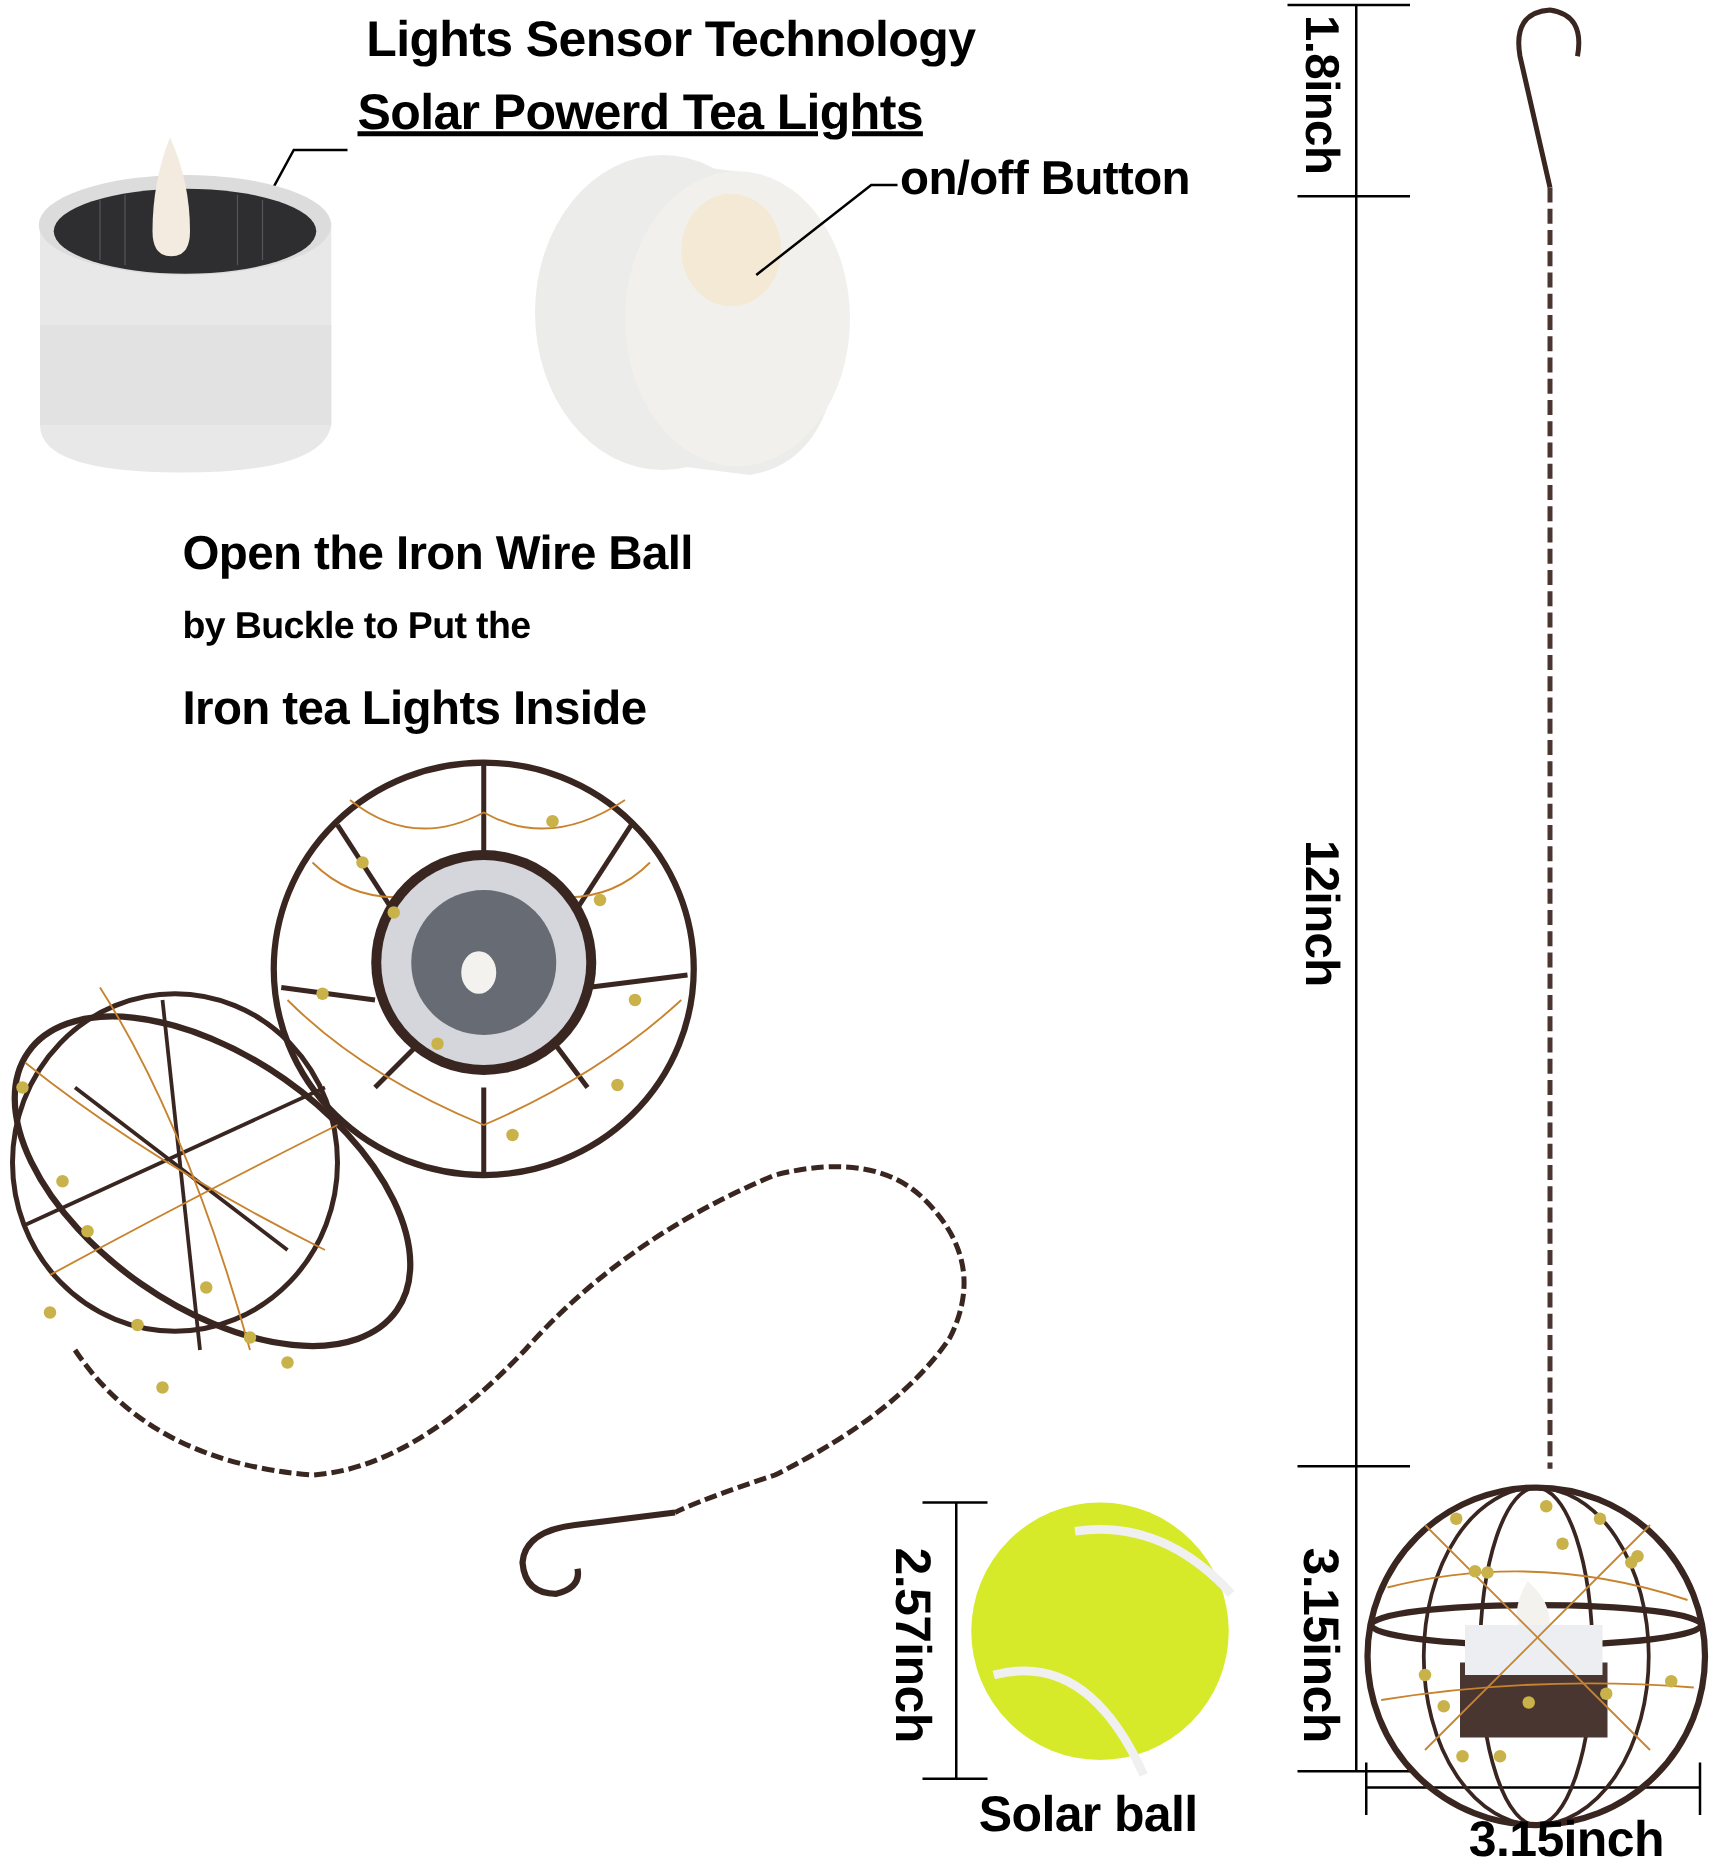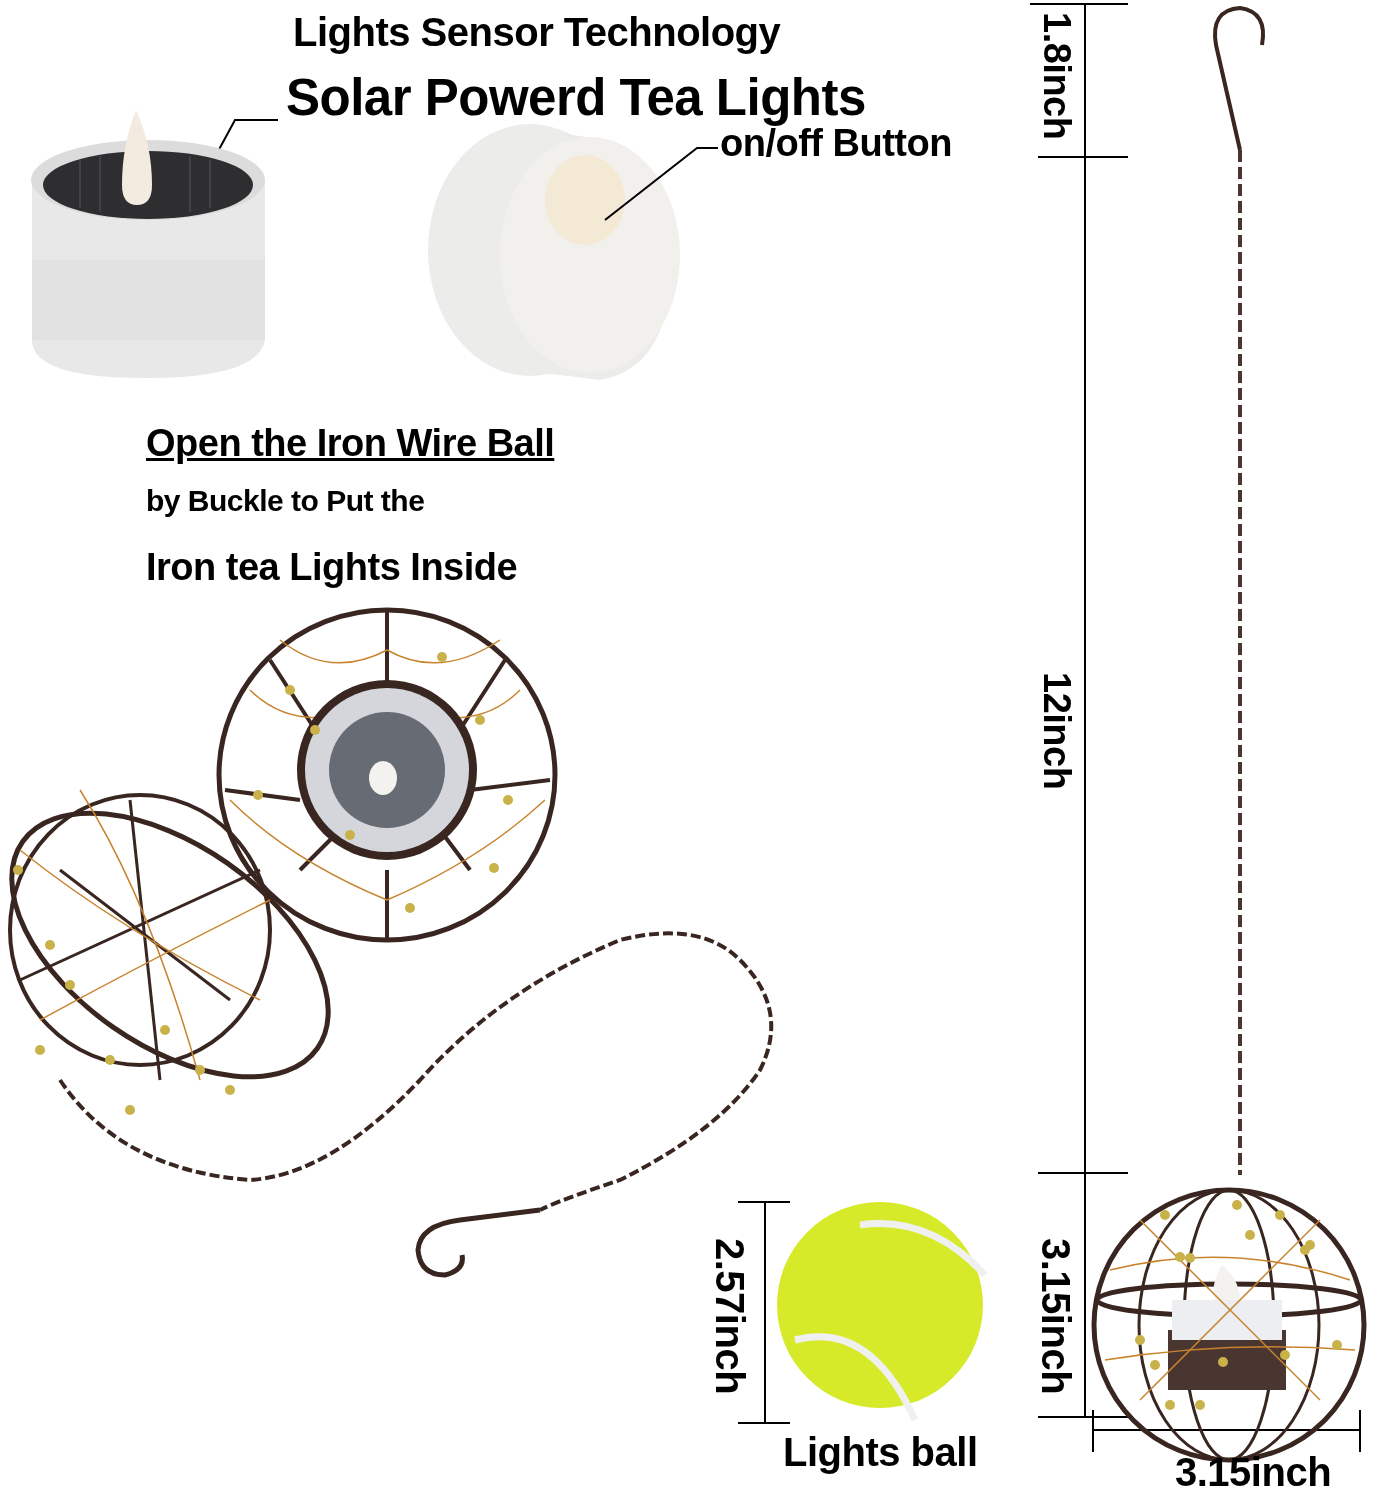--- a/index.html
+++ b/index.html
@@ -9,21 +9,21 @@
          font-family:"Liberation Sans", sans-serif; letter-spacing:-0.5px; }
   .vtxt { position:absolute; font-weight:bold; color:#000; white-space:nowrap;
           font-family:"Liberation Sans", sans-serif; transform-origin:left top;
           transform:rotate(90deg); letter-spacing:-0.5px; }
   svg { position:absolute; overflow:visible; }
 </style>
 </head>
 <body>
 
 <div class="txt" style="left:293px; top:10px; font-size:40px;">Lights Sensor Technology</div>
-<div class="txt" style="left:286px; top:68px; font-size:51px;">Solar Powerd Tea Lights</div>
+<div class="txt" style="left:286px; top:68px; font-size:40px;text-decoration:underline;">Solar Powerd Tea Lights</div>
 
 <svg style="left:0;top:0" width="700" height="400">
 
   <polyline points="278,120 235,120 197,190" fill="none" stroke="#000" stroke-width="2"></polyline>
 
   <path d="M32,180 L32,340 Q32,378 145,378 Q258,378 265,340 L265,180 Z" fill="#e8e8e8"></path>
   <rect x="32" y="260" width="233" height="80" fill="#e2e2e2"></rect>
   <ellipse cx="148" cy="180" rx="117" ry="40" fill="#dcdcdc"></ellipse>
 
   <ellipse cx="148" cy="185" rx="105" ry="34" fill="#2e2e30"></ellipse>
@@ -38,21 +38,21 @@
 <svg style="left:0;top:0" width="1000" height="400">
   <ellipse cx="530" cy="250" rx="102" ry="126" fill="#ececea"></ellipse>
   <path d="M520,128 L610,140 Q680,200 670,290 Q660,370 600,380 L520,370 Z" fill="#ececea"></path>
   <ellipse cx="590" cy="255" rx="90" ry="118" fill="#f2f0ec"></ellipse>
   <ellipse cx="585" cy="200" rx="40" ry="45" fill="#f3e9d4"></ellipse>
 
   <polyline points="718,148 697,148 605,220" fill="none" stroke="#000" stroke-width="2"></polyline>
 </svg>
 <div class="txt" style="left:720px; top:122px; font-size:38px;text-align:right;">on/off Button</div>
 
-<div class="txt" style="left:146px; top:422px; font-size:38px;text-decoration:underline;">Open the Iron Wire Ball</div>
+<div class="txt" style="left:146px; top:422px; font-size:38px;">Open the Iron Wire Ball</div>
 <div class="txt" style="left:146px; top:484px; font-size:30px;">by Buckle to Put the</div>
 <div class="txt" style="left:146px; top:546px; font-size:38px;">Iron tea Lights Inside</div>
 
 <svg style="left:0;top:0" width="820" height="1280">
 
   <ellipse cx="387" cy="775" rx="168" ry="165" fill="none" stroke="#3a2620" stroke-width="5"></ellipse>
   <g stroke="#3a2620" stroke-width="4">
     <line x1="387" y1="610" x2="387" y2="705"></line>
     <line x1="270" y1="660" x2="325" y2="745"></line>
     <line x1="505" y1="660" x2="450" y2="745"></line>
@@ -117,21 +117,21 @@
 
   <line x1="738" y1="1202" x2="790" y2="1202" stroke="#000" stroke-width="2"></line>
   <line x1="738" y1="1423" x2="790" y2="1423" stroke="#000" stroke-width="2"></line>
   <line x1="765" y1="1202" x2="765" y2="1423" stroke="#000" stroke-width="2"></line>
 
   <circle cx="880" cy="1305" r="103" fill="#d6ea2a"></circle>
   <path d="M860,1225 Q930,1215 985,1275" fill="none" stroke="#f0f0f0" stroke-width="7"></path>
   <path d="M795,1340 Q870,1320 915,1420" fill="none" stroke="#f0f0f0" stroke-width="7"></path>
 </svg>
 <div class="vtxt" style="left:752px; top:1238px; font-size:40px;">2.57inch</div>
-<div class="txt" style="left:783px; top:1430px; font-size:40px;">Lights ball</div>
+<div class="txt" style="left:783px; top:1430px; font-size:40px;">Solar ball</div>
 
 <svg style="left:0;top:0" width="1377" height="1500">
 
   <line x1="1030" y1="4" x2="1128" y2="4" stroke="#000" stroke-width="2"></line>
   <line x1="1038" y1="157" x2="1128" y2="157" stroke="#000" stroke-width="2"></line>
   <line x1="1038" y1="1173" x2="1128" y2="1173" stroke="#000" stroke-width="2"></line>
   <line x1="1038" y1="1417" x2="1128" y2="1417" stroke="#000" stroke-width="2"></line>
   <line x1="1085" y1="4" x2="1085" y2="1417" stroke="#000" stroke-width="2"></line>
 
   <line x1="1093" y1="1430" x2="1360" y2="1430" stroke="#000" stroke-width="2"></line>

